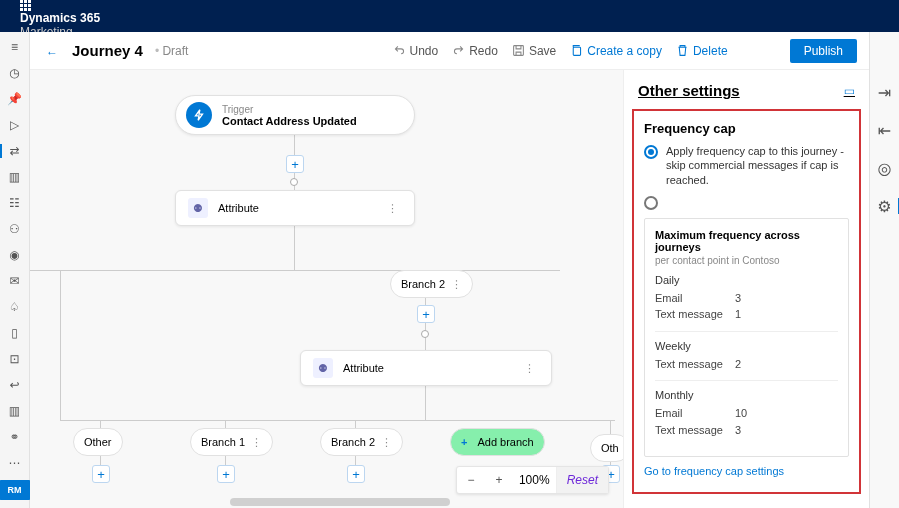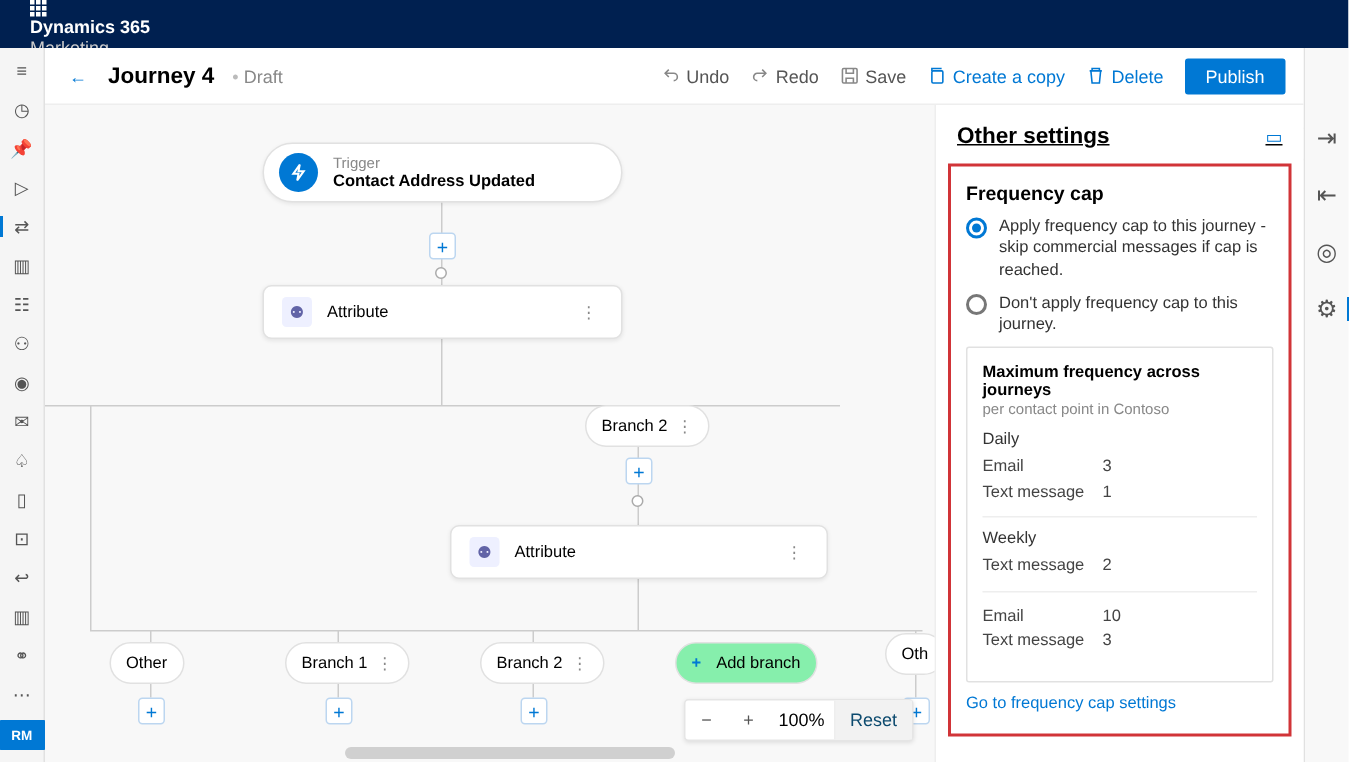--- a/index.html
+++ b/index.html
@@ -31,21 +31,21 @@
 
   
   .headerbar { position:absolute; top:32px; left:30px; right:30px; height:38px; background:#fff; border-bottom:1px solid #eee; display:flex; align-items:center; padding:0 12px; font-size:12px;}
   .headerbar .back { width:20px; height:20px; color:#0078d4; display:flex; align-items:center; justify-content:center; margin-right:10px; cursor:pointer;}
   .headerbar .title { font-size:15px; font-weight:600; margin-right:12px; }
   .headerbar .state { color:#888; font-size:12px; }
   .headerbar .state::before{content:"• "; color:#bbb;}
   .headerbar .actions { margin-left:auto; display:flex; align-items:center; gap:14px; color:#555;}
   .headerbar .actions .act { display:flex; align-items:flex-start; gap:4px; cursor:pointer; font-size:12px;}
   .headerbar .actions .act svg{width:13px;height:13px;}
-  .headerbar .publish { background:#0078d4; color:#fff; padding:5px 14px; border-radius:2px; font-size:12px; cursor:pointer; }
+  .headerbar .publish { background:#0078d4; color:#fff; padding:5px 14px; border-radius:2px; font-size:12px; cursor:pointer;margin-left:48px; }
 
   
   .main { position:absolute; top:70px; left:30px; right:30px; bottom:0; display:flex; }
   .canvas-wrap { flex:1; background:#f8f8f8; overflow:hidden; position:relative; border-right:1px solid #eee;}
   .canvas { position:absolute; inset:0; }
 
   
   .panel { width:245px; background:#fff; display:flex; flex-direction:column; font-size:12px; }
   .panel-hd { padding:12px 14px 10px; display:flex; align-items:center; justify-content:space-between;text-decoration:underline; }
   .panel-hd h2 { font-size:15px; font-weight:600; }
@@ -78,21 +78,21 @@
   .attricon{width:20px;height:20px;background:#eef0ff;border-radius:3px;display:flex;align-items:center;justify-content:center;color:#6264a7;margin-right:10px;font-size:11px;}
   .node .more{margin-left:auto;color:#888;cursor:pointer;padding:0 4px;}
   .pill { position:absolute; background:#fff; border:1px solid #e1e1e1; border-radius:16px; height:28px; display:flex; align-items:center; padding:0 10px; font-size:11px; gap:6px;}
   .pill .more{color:#888;cursor:pointer;}
   .plusnode{position:absolute;width:18px;height:18px;border:1px solid #bcd6f0;background:#fff;color:#0078d4;border-radius:3px;display:flex;align-items:center;justify-content:center;font-size:13px;cursor:pointer;}
   .dotnode{position:absolute;width:8px;height:8px;border:1px solid #aaa;border-radius:50%;background:#fff;}
   .line{position:absolute;background:#ccc;}
   .zoom{position:absolute;right:14px;bottom:14px;background:#fff;border:1px solid #e5e5e5;border-radius:3px;display:flex;align-items:center;height:28px;font-size:12px;box-shadow:0 1px 3px rgba(0,0,0,0.1);}
   .zoom .zb{width:28px;display:flex;align-items:center;justify-content:center;cursor:pointer;color:#555;}
   .zoom .zv{padding:0 6px;}
-  .zoom .reset{background:#f2f2f2;padding:0 10px;height:100%;display:flex;align-items:center;cursor:pointer;color:#0c4a6e;border-left:1px solid #eee;}
+  .zoom .reset{background:#f2f2f2;padding:0 10px;height:100%;display:flex;align-items:center;cursor:pointer;color:#6d28d9;border-left:1px solid #eee;font-style:italic;}
   .hscroll{position:absolute;left:200px;bottom:2px;width:220px;height:8px;background:#d0d0d0;border-radius:4px;}
   .addbranch{background:#86efac;}
   .addbranch::before{content:"+";color:#0078d4;margin-right:4px;font-weight:600;}
 </style>
 </head>
 <body>
 
 <div class="topnav">
   <div class="waffle">
       <span></span>
@@ -268,21 +268,21 @@
           <span>Branch 1</span>
           <span class="more">⋮</span>
         </div>
       <div class="pill" style="left:290px;top:358px;">
           <span>Branch 2</span>
           <span class="more">⋮</span>
         </div>
       <div class="pill addbranch" style="left:420px;top:358px;">
           <span>Add branch</span>
         </div>
-      <div class="pill" style="left:560px;top:352px;">
+      <div class="pill" style="left:560px;top:364px;">
           <span>Oth</span>
         </div>
 
       <div class="plusnode" style="left:62px;top:395px;">+</div>
       <div class="plusnode" style="left:187px;top:395px;">+</div>
       <div class="plusnode" style="left:317px;top:395px;">+</div>
       <div class="plusnode" style="left:572px;top:395px;">+</div>
 
       <div class="zoom">
         <div class="zb">−</div>
@@ -300,21 +300,20 @@
       <span class="dock">▭</span>
     </div>
     <div class="freqbox">
       <h3>Frequency cap</h3>
       <div class="radio-row">
         <div class="radio sel"></div>
         <div class="lab">Apply frequency cap to this journey - skip commercial messages if cap is reached.</div>
       </div>
       <div class="radio-row">
         <div class="radio unsel"></div>
-        <div class="lab">Don't apply frequency cap to this journey.</div>
       </div>
       <div class="maxbox">
         <div class="mhdr">Maximum frequency across journeys</div>
         <div class="msub">per contact point in Contoso</div>
         <div class="maxsec">
           <div class="per">Daily</div>
           <div class="maxrow">
               <span class="k">Email</span>
               <span>3</span>
             </div>
@@ -326,20 +325,21 @@
         <hr>
         <div class="maxsec">
           <div class="per">Weekly</div>
           <div class="maxrow">
               <span class="k">Text message</span>
               <span>2</span>
             </div>
         </div>
         <hr>
         <div class="maxsec">
+          <div class="per">Monthly</div>
           <div class="maxrow">
               <span class="k">Email</span>
               <span>10</span>
             </div>
           <div class="maxrow">
               <span class="k">Text message</span>
               <span>3</span>
             </div>
         </div>
       </div>

